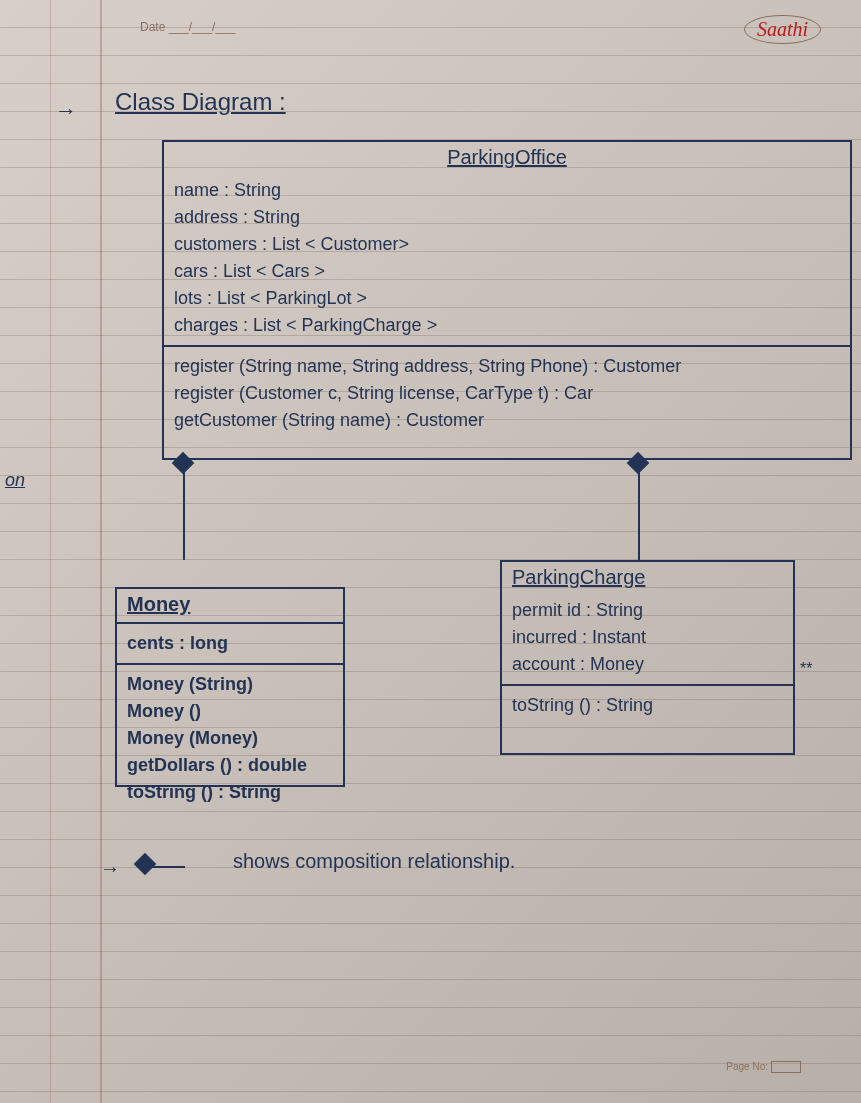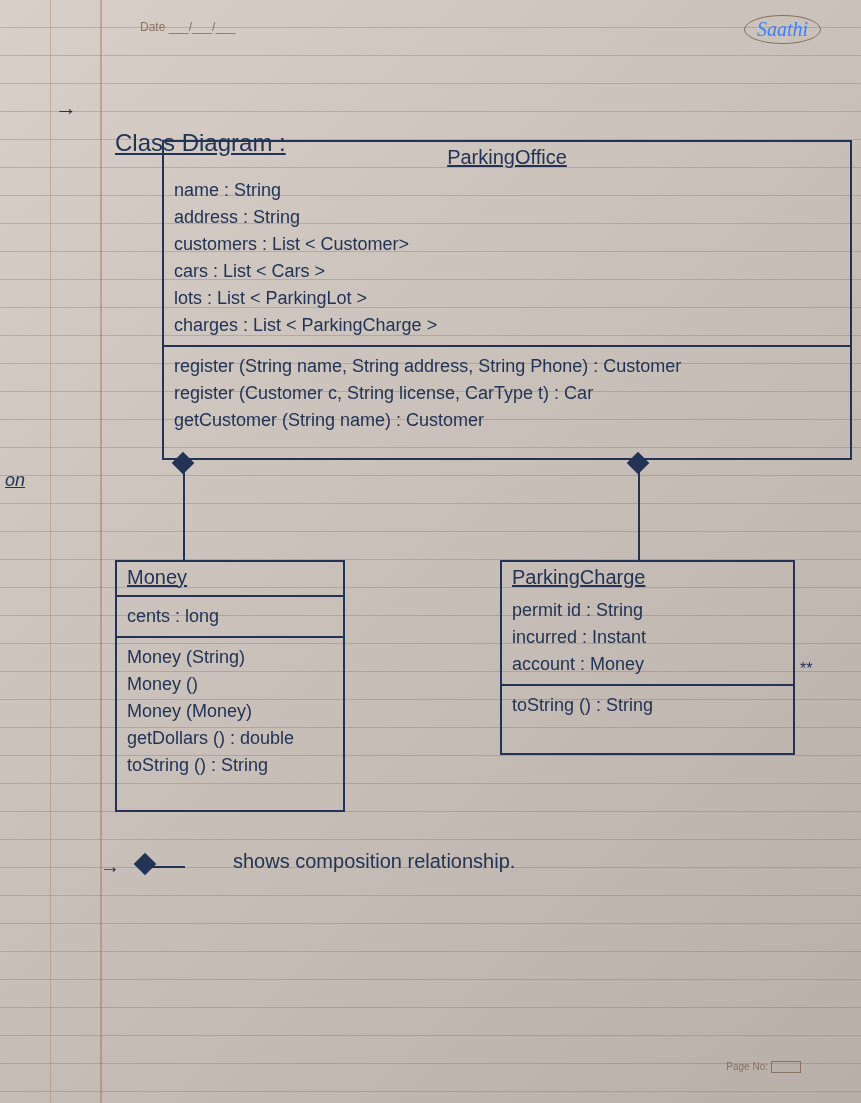--- a/index.html
+++ b/index.html
@@ -48,21 +48,21 @@
       left: 140px;
       color: #887060;
       font-family: sans-serif;
       font-size: 12px;
     }
     
     .brand {
       position: absolute;
       top: 15px;
       right: 40px;
-      color: #3b82f6;
+      color: #b91c1c;
       font-family: serif;
       font-size: 20px;
       font-style: italic;
       border: 1px solid #887060;
       border-radius: 50%;
       padding: 2px 12px;
     }
     
     .page-no {
       position: absolute;
@@ -87,21 +87,20 @@
       color: #223355;
       font-family: 'Comic Sans MS', cursive, sans-serif;
       position: absolute;
     }
     
     .title {
       top: 88px;
       left: 115px;
       font-size: 24px;
       text-decoration: underline;
-      margin-top: 41px;
     }
     
     .arrow-title {
       position: absolute;
       top: 95px;
       left: 55px;
       color: #223355;
       font-size: 22px;
     }
     
@@ -114,24 +113,25 @@
     
     .box-main {
       top: 140px;
       left: 125px;
       width: 690px;
       height: 320px;
       margin-left: 37px;
     }
     
     .box-money {
-      top: 560px;
+      top: 587px;
       left: 115px;
       width: 230px;
-      height: 252px;
+      height: 200px;
+      font-weight: bold;
     }
     
     .box-charge {
       top: 560px;
       left: 500px;
       width: 295px;
       height: 195px;
     }
     
     .class-content {

